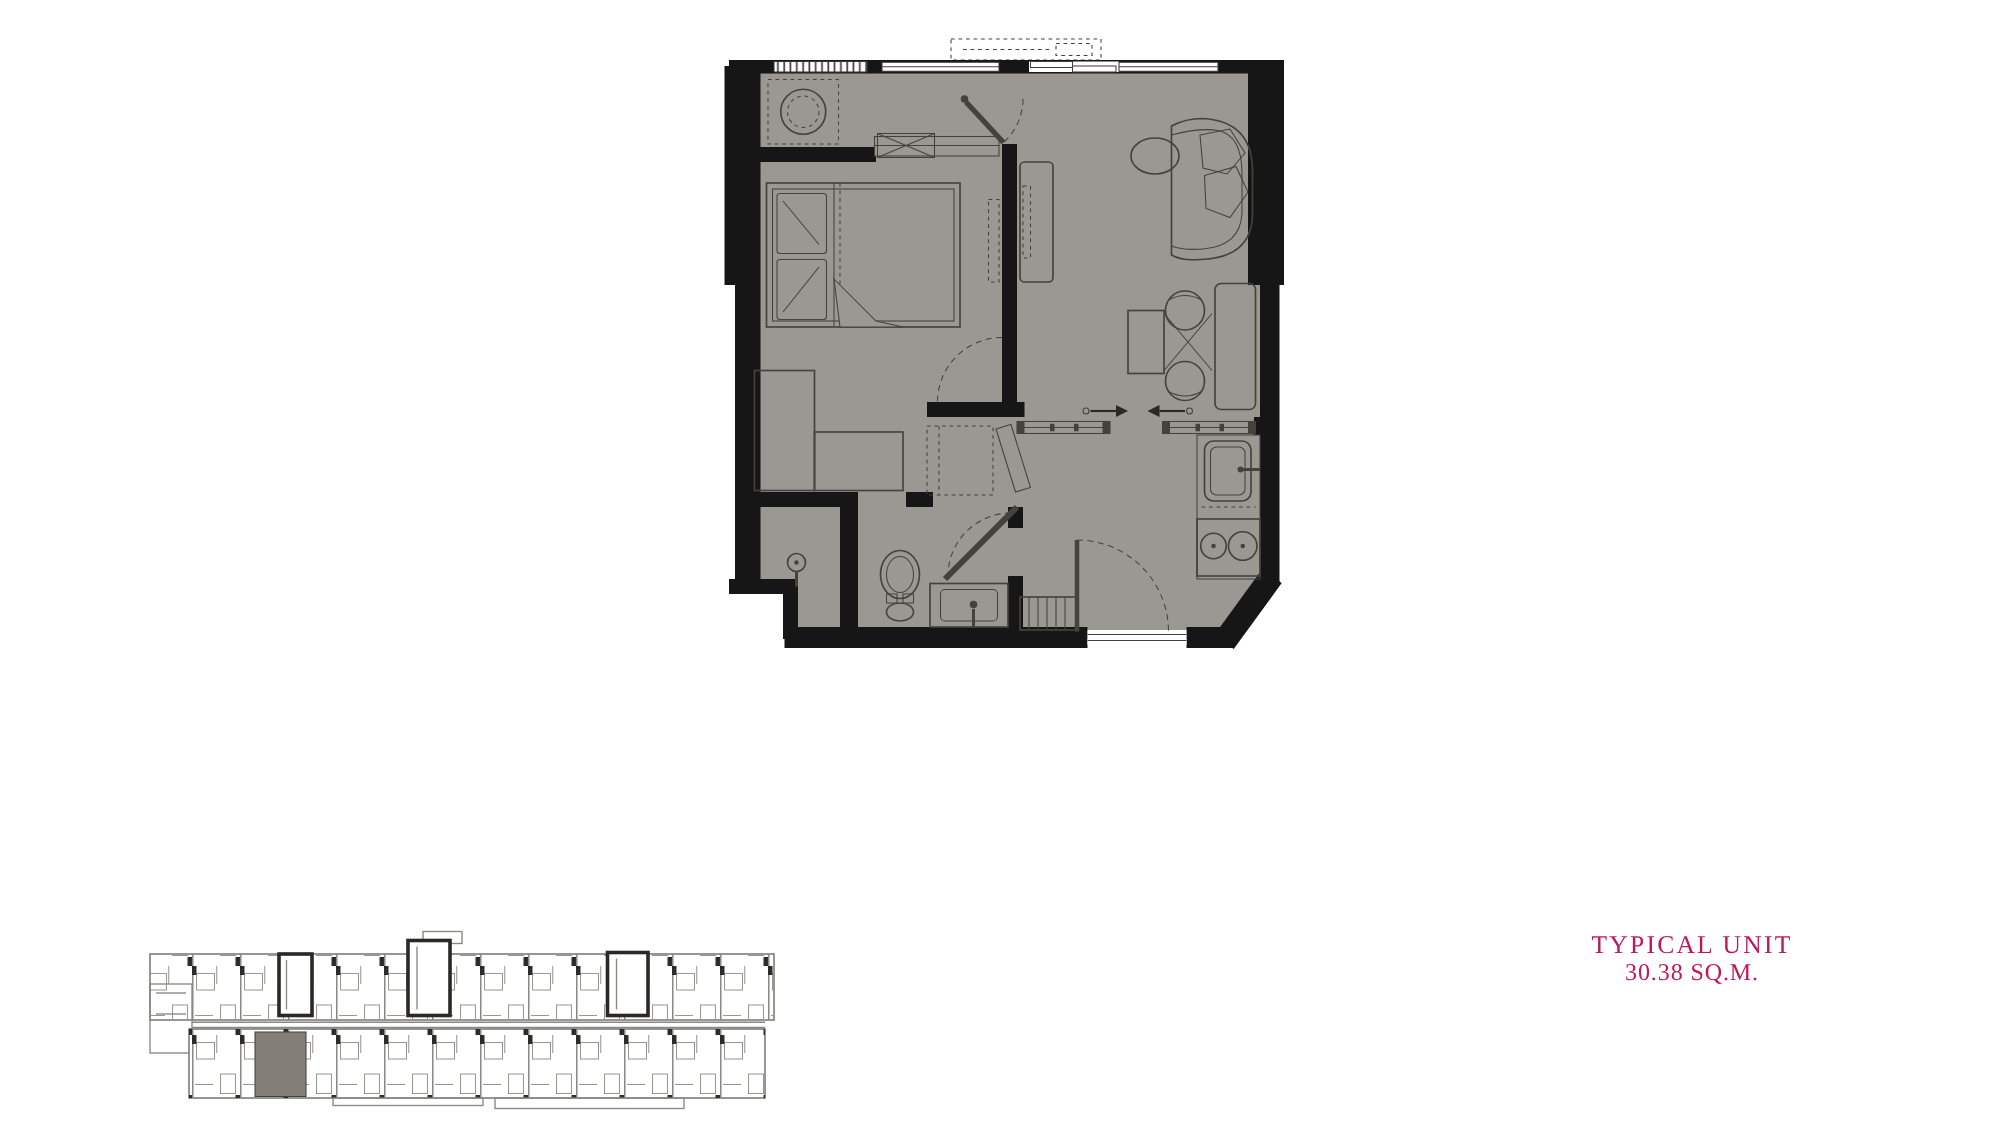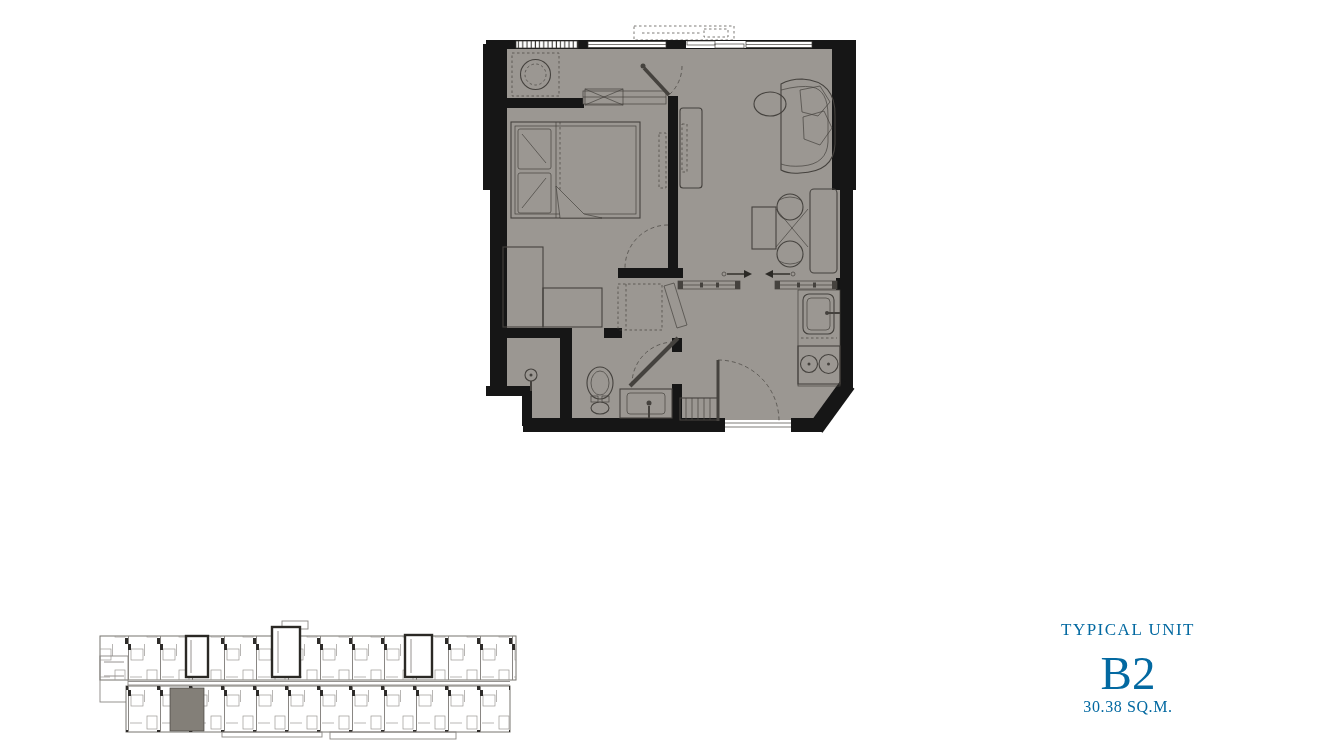--- a/index.html
+++ b/index.html
@@ -11,21 +11,21 @@
   .fline{stroke:var(--line,#45423e);fill:none;stroke-width:1.1;}
   .fthin{stroke:var(--line,#45423e);fill:none;stroke-width:0.7;}
   .fsolid{fill:var(--line,#45423e);}
   .dash{stroke-dasharray:4 3;}
   .dash2{stroke-dasharray:2.5 2.5;}
   .floorfill{fill:var(--floor,#9b9792);}
   .white{fill:#ffffff;}
   .kline{stroke:var(--keyplan-line,#8a8784);fill:none;stroke-width:0.9;}
   .kcore{stroke:#2b2925;fill:#ffffff;stroke-width:2.4;}
   .khl{fill:var(--keyplan-highlight,#837f78);stroke:var(--line,#45423e);stroke-width:0.7;}
-  .unit-text{position:absolute;left:1030px;top:620px;width:196px;text-align:center;color:#0369a1;}
+  .unit-text{position:absolute;left:1030px;top:620px;width:196px;text-align:center;color:#be185d;}
   .unit-label{font-size:17px;letter-spacing:1.5px;}
   .unit-code{font-size:47px;line-height:1.05;margin-top:9px;}
   .unit-area{font-size:16px;letter-spacing:0.6px;}
 </style>
 </head>
 <body>
 
 <svg width="1342" height="754" viewBox="0 0 1342 754">
   <defs>
     <pattern id="p-louvre" width="4.2" height="10" patternUnits="userSpaceOnUse">
@@ -279,15 +279,14 @@
       <line x1="278" y1="631" x2="278" y2="673" class="kline"></line>
       <rect x="405" y="635" width="27" height="42" class="kcore"></rect>
       <line x1="411" y1="639" x2="411" y2="673" class="kline"></line>
     </g>
     <rect x="170" y="688" width="34" height="43" class="khl"></rect>
   </g>
 </svg>
 
 <div class="unit-text">
   <div class="unit-label">TYPICAL UNIT</div>
-  <div class="unit-code">B2</div>
   <div class="unit-area">30.38 SQ.M.</div>
 </div>
 
 </body></html>

